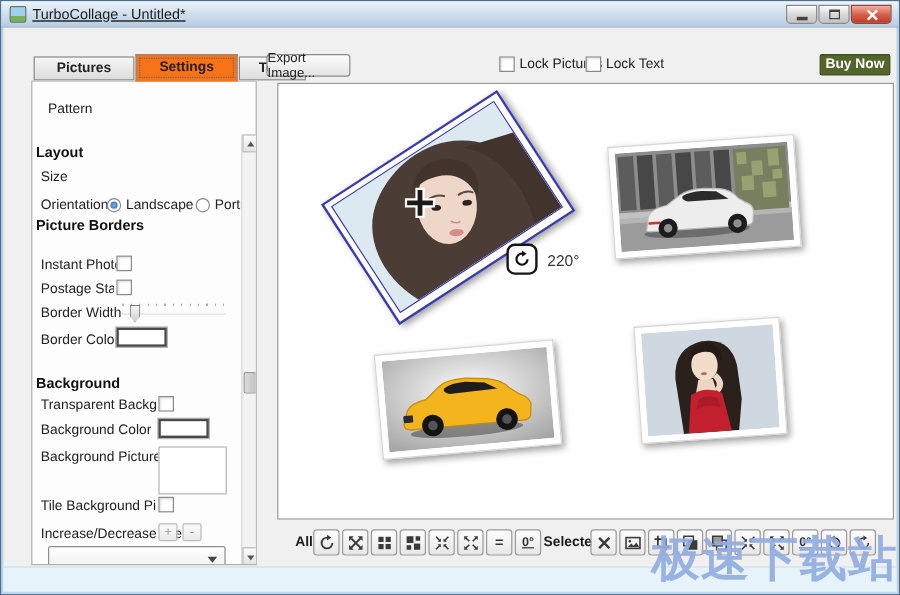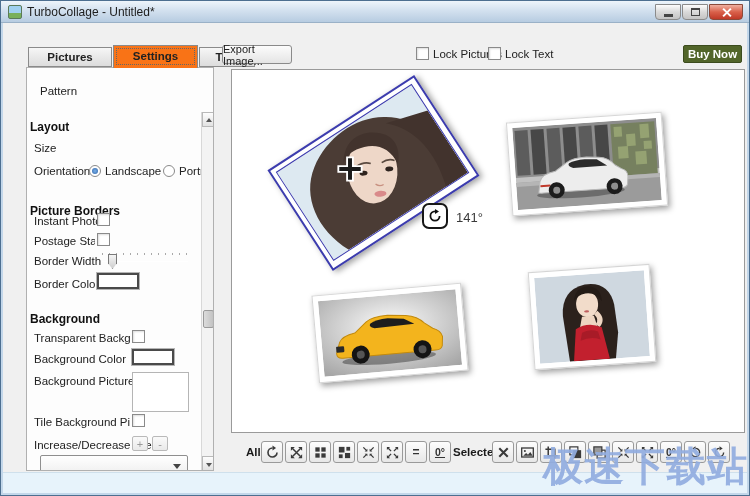--- a/index.html
+++ b/index.html
@@ -3,21 +3,21 @@
 <meta charset="utf-8">
 <style>
   * { margin:0; padding:0; box-sizing:border-box; }
   body { font-family:"Liberation Sans", sans-serif; background:#888; }
   #win { position:relative; width:750px; height:496px; background:#f0f0f0;
          border:1px solid #4d6f90; overflow:hidden;
          box-shadow: inset 0 0 0 2px #c3d7ea; }
   
   .titlebar { position:absolute; left:0; top:0; width:100%; height:22px;
     background:linear-gradient(#eef5fb,#d3e1ef 45%,#b7cce1); border-bottom:1px solid #9ab1c7;
-    display:flex; align-items:center; }
+    display:flex; align-items:center;text-decoration:underline; }
   .app-ico { width:14px; height:14px; margin:0 5px 0 7px; border:1px solid #5a7a5a;
     background:linear-gradient(#9fd0ef 0 7px,#79b05a 7px); border-radius:2px; }
   .title-text { font-size:12px; color:#1d1d1d; }
   .winbtns { position:absolute; right:6px; top:3px; display:flex; gap:1px; }
   .wbtn { width:26px; height:16px; border:1px solid #8a8a8a; border-radius:0 0 4px 4px;
     background:linear-gradient(#fdfdfd,#d9d9d9 50%,#c4c4c4); display:flex; align-items:center; justify-content:center; }
   .wbtn.close { width:34px; background:linear-gradient(#f0b0a0,#d9604a 50%,#c03a28); border-color:#8a4a3a; }
   .g-min { width:9px; height:3px; background:#444; margin-top:6px; }
   .g-max { width:9px; height:8px; border:1px solid #444; border-top:2px solid #444; }
   .g-close { width:9px; height:9px; position:relative; }
@@ -125,21 +125,21 @@
     <div class="lbl" style="left:13px; top:17px;">Pattern</div>
 
     <div class="hdg" style="left:3px; top:52px;">Layout</div>
     <div class="lbl" style="left:7px; top:74px;">Size</div>
     <div class="lbl" style="left:7px; top:97px;">Orientation</div>
     <div class="radio sel" style="left:62px; top:97px;"></div>
     <div class="lbl" style="left:78px; top:97px;">Landscape</div>
     <div class="radio" style="left:136px; top:97px;"></div>
     <div class="lbl" style="left:152px; top:97px;">Portrait</div>
 
-    <div class="hdg" style="left:3px; top:136px;">Picture Borders</div>
+    <div class="hdg" style="left:3px; top:113px;">Picture Borders</div>
     <div class="lbl" style="left:7px; top:147px;">Instant Photo</div>
     <div class="cb" style="left:70px; top:145px; position:absolute;"></div>
     <div class="lbl" style="left:7px; top:167px; width:61px;">Postage Stamp</div>
     <div class="cb" style="left:70px; top:165px; position:absolute;"></div>
     <div class="lbl" style="left:7px; top:187px;">Border Width</div>
     <div class="ticks" style="left:75px; top:185px; width:86px;"></div>
     <div class="track" style="left:75px; top:193px; width:86px;"></div>
     <div class="thumb" style="left:81px; top:186px;"></div>
     <div class="lbl" style="left:7px; top:210px;">Border Color</div>
     <div class="swatch" style="left:70px; top:205px; width:42px; height:16px;"></div>
@@ -262,21 +262,21 @@
     <svg class="movecur" viewBox="0 0 24 24">
       <path d="M9.5 2h5v7.5H22v5h-7.5V22h-5v-7.5H2v-5h7.5z" fill="#1a1a1a" stroke="#fff" stroke-width="1.6"></path>
     </svg>
 
     <div class="handle">
       <svg width="16" height="16" viewBox="0 0 16 16">
         <path d="M12.6 8A4.6 4.6 0 1 1 8 3.4" fill="none" stroke="#111" stroke-width="1.8"></path>
         <path d="M8 0.9l4 2.5-4 2.5z" fill="#111"></path>
       </svg>
     </div>
-    <div class="angle">141°</div>
+    <div class="angle">220°</div>
   </div>
 
   <div class="blbl" style="left:245px; top:445px;">All</div>
 
   <div class="tb" style="left:260px;">
     <svg viewBox="0 0 16 16">
         <path d="M12.8 8A4.8 4.8 0 1 1 8 3.2" fill="none" stroke="#3a3a3a" stroke-width="1.7"></path>
         <path d="M8 0.6l3.8 2.6L8 5.8z" fill="#3a3a3a"></path>
       </svg>
   </div>

